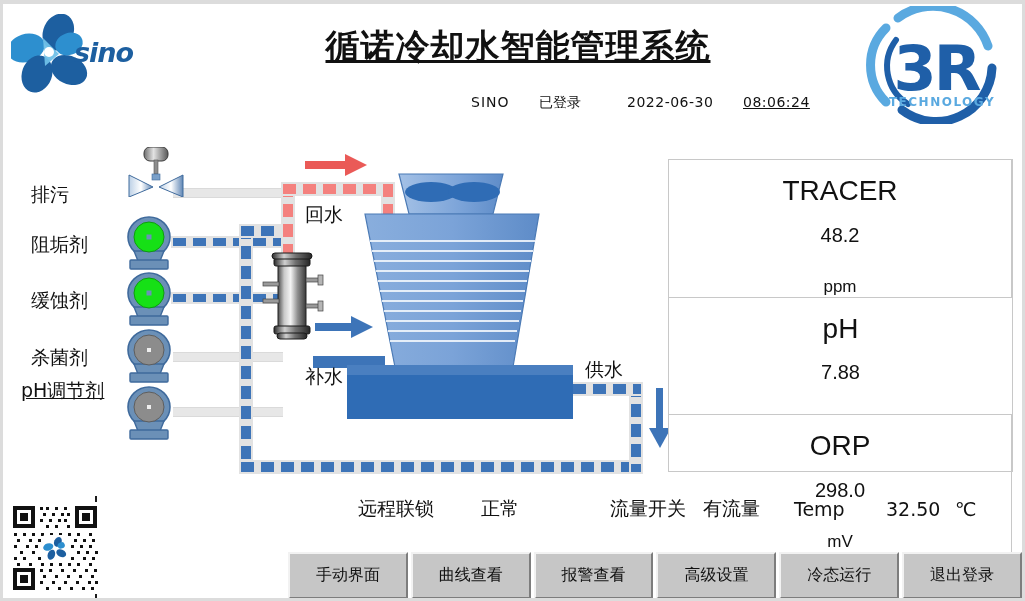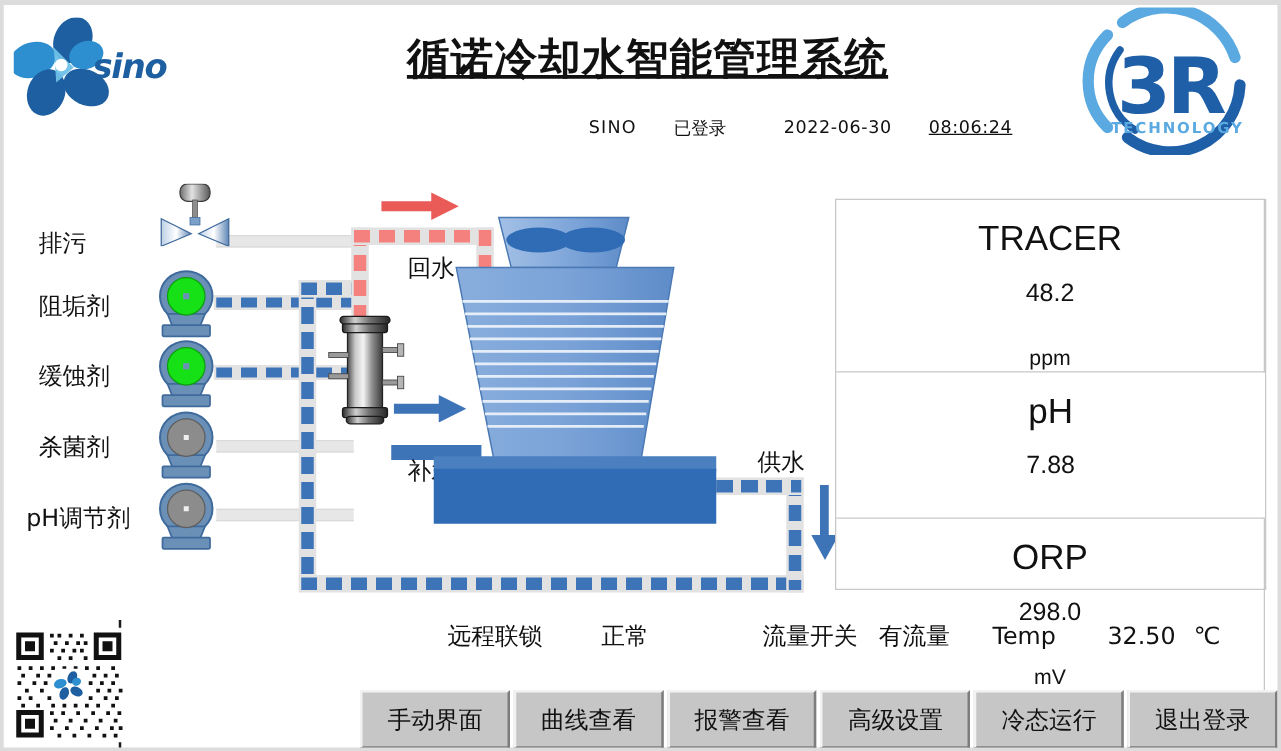--- a/index.html
+++ b/index.html
@@ -73,21 +73,20 @@
   }
   .pipe-dash-v.red {
     background: repeating-linear-gradient(to bottom,
       #f4817e 0 13px, transparent 13px 20px);
   }
   .pipe-solid { position: absolute; background: #3d74b8; }
 
   .flow-label {
     position: absolute; font-size: 19px; color: #111; white-space: nowrap;
     font-family: "DejaVu Sans", "Liberation Sans", sans-serif;
-    margin-left: 21px;
   }
 
   
   #tower { position: absolute; left: 340px; top: 165px; width: 240px; height: 255px; }
 
   
   #readings {
     position: absolute; left: 665px; top: 155px; width: 345px; height: 313px;
     border: 1px solid #c8c8c8;
     display: grid; grid-template-columns: 1fr; grid-template-rows: 1fr 1fr;
@@ -120,21 +119,21 @@
   #buttonbar {
     position: absolute; left: 285px; top: 548px; width: 734px; height: 47px;
     display: flex; gap: 3px;
   }
   .tbtn {
     flex: 1 1 0;
     background: #c6c6c6;
     border: 2px solid;
     border-color: #f2f2f2 #7d7d7d #7d7d7d #f2f2f2;
     display: flex; align-items: center; justify-content: center;
-    font-size: 19px; color: #111; cursor: pointer;
+    font-size: 16px; color: #111; cursor: pointer;
     font-family: "DejaVu Sans", "Liberation Sans", sans-serif;
     white-space: nowrap;
   }
 
   
   #qr { position: absolute; left: 6px; bottom: 4px; width: 92px; height: 92px; }
 
   #left-divider { position: absolute; left: 92px; top: 492px; width: 2px; height: 109px; background: #1b1b1b; }
 </style>
 </head>
@@ -362,21 +361,21 @@
   <div class="pump" style="left:119px; top:324px;">
     <svg viewBox="0 0 54 56" width="54" height="56">
       <ellipse cx="27" cy="22" rx="21" ry="20" fill="#6b90b7" stroke="#3f6a9c" stroke-width="1.6"></ellipse>
       <path d="M 12 36 L 42 36 L 38 46 L 16 46 Z" fill="#6b90b7" stroke="#3f6a9c" stroke-width="1.4"></path>
       <rect x="8" y="45" width="38" height="9" rx="1" fill="#6b90b7" stroke="#3f6a9c" stroke-width="1.4"></rect>
       <circle cx="27" cy="22" r="15" fill="#8c8c8c" stroke="#5e5e5e" stroke-width="1"></circle>
       <rect x="25" y="20" width="4" height="4" fill="#efefef"></rect>
     </svg>
   </div>
 
-  <div class="chem-label" style="left:18px; top:398px;">pH调节剂</div>
+  <div class="chem-label" style="left:18px; top:374px;text-decoration:underline;">pH调节剂</div>
   <div class="pump" style="left:119px; top:381px;">
     <svg viewBox="0 0 54 56" width="54" height="56">
       <ellipse cx="27" cy="22" rx="21" ry="20" fill="#6b90b7" stroke="#3f6a9c" stroke-width="1.6"></ellipse>
       <path d="M 12 36 L 42 36 L 38 46 L 16 46 Z" fill="#6b90b7" stroke="#3f6a9c" stroke-width="1.4"></path>
       <rect x="8" y="45" width="38" height="9" rx="1" fill="#6b90b7" stroke="#3f6a9c" stroke-width="1.4"></rect>
       <circle cx="27" cy="22" r="15" fill="#8c8c8c" stroke="#5e5e5e" stroke-width="1"></circle>
       <rect x="25" y="20" width="4" height="4" fill="#efefef"></rect>
     </svg>
   </div>
 

